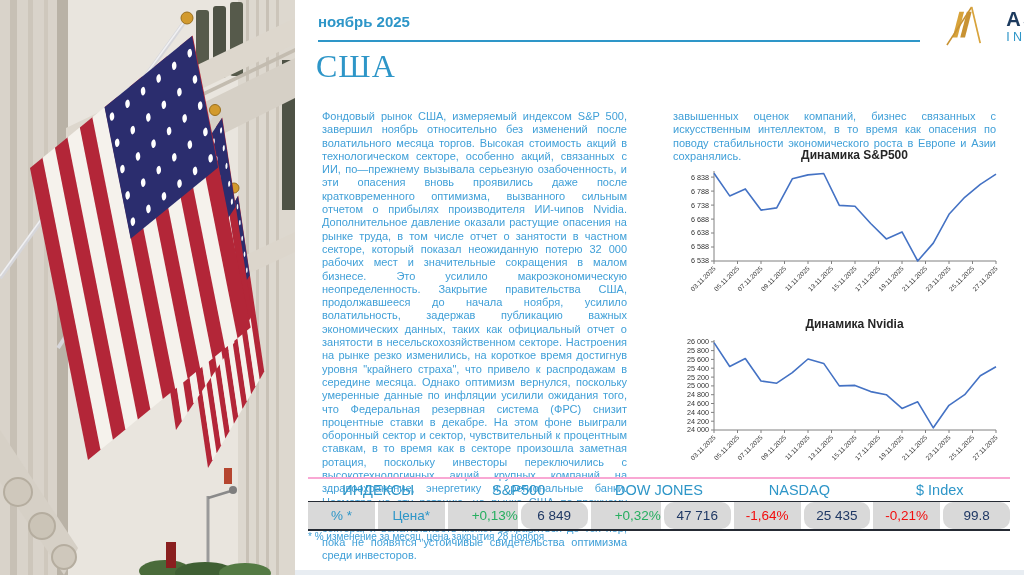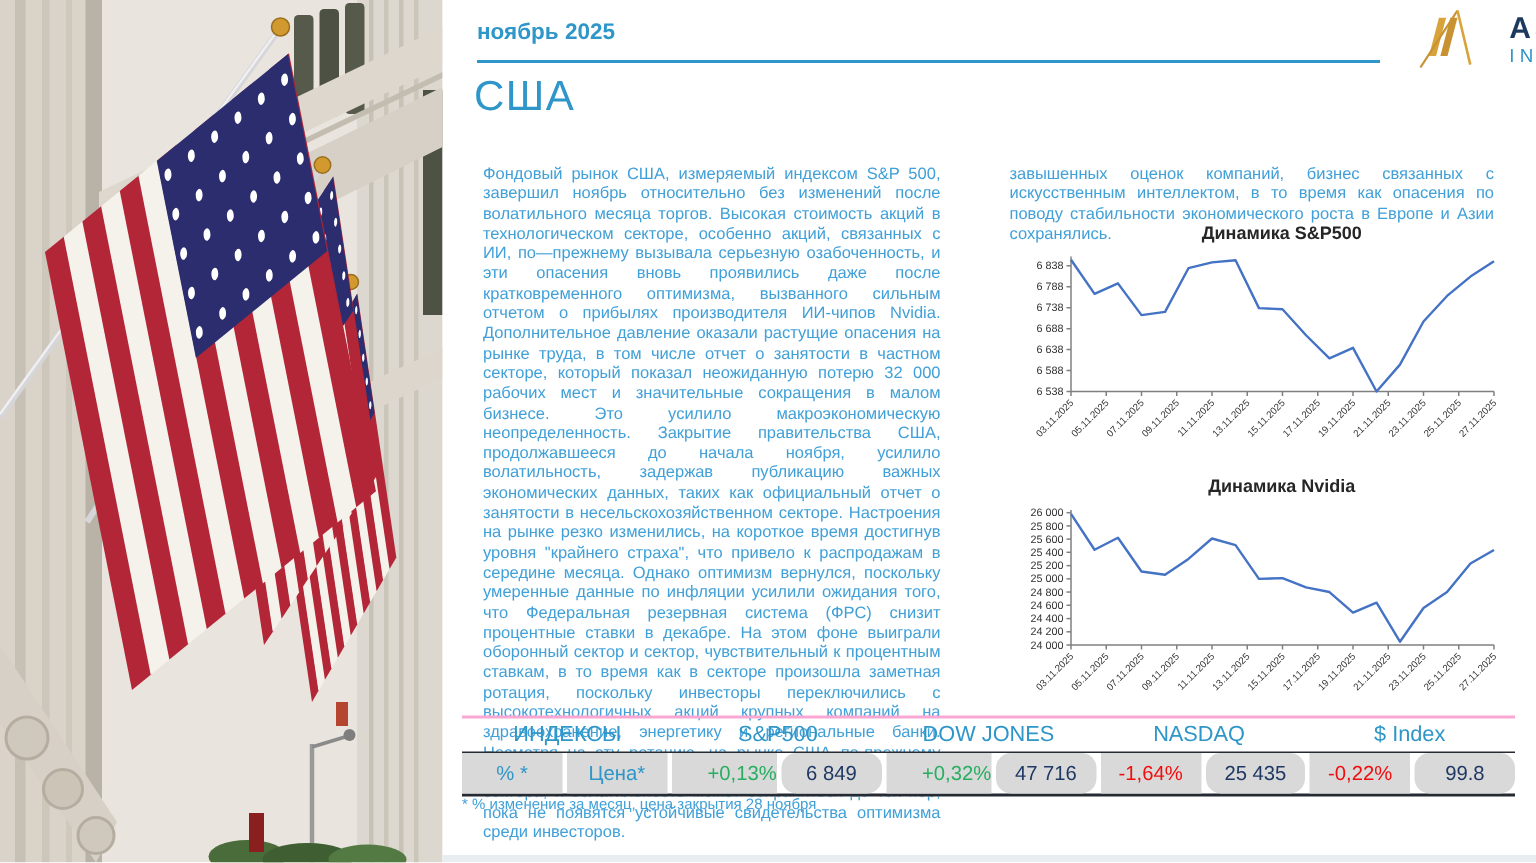--- a/index.html
+++ b/index.html
@@ -8,21 +8,21 @@
   
   #photo{position:absolute;left:0;top:0;width:295px;height:575px;}
   
   #content{position:absolute;left:295px;top:0;width:822px;height:575px;}
   .period{position:absolute;left:23px;top:13px;font-size:15px;font-weight:bold;color:#2E96C8;}
   .rule{position:absolute;left:23px;top:40px;width:602px;height:2px;background:#2E96C8;}
   .logo{position:absolute;right:14px;top:4px;display:flex;align-items:center;gap:22px;}
   .logo-text{display:flex;flex-direction:column;line-height:1;}
   .logo-top{font-size:20px;font-weight:bold;color:#1C3A5E;letter-spacing:2.5px;}
   .logo-bottom{font-size:12.5px;color:#2E96C8;letter-spacing:3.5px;margin-top:2px;}
-  .page-title{position:absolute;left:21px;top:48px;font-size:28px;color:#2E96C8;letter-spacing:1px;}
+  .page-title{position:absolute;left:21px;top:48px;font-size:32px;color:#2E96C8;letter-spacing:1px;font-family:Liberation Serif, serif;}
   .columns{position:absolute;left:13px;top:96px;width:702px;display:flex;gap:18px;
            font-size:11px;line-height:13.3px;text-align:justify;color:#41A0D8;}
   .col1{width:333px;}
   .col2{width:351px;}
   .columns p{margin:14px;}
   .columns p + p{margin-top:5px;}
   .chart-block{position:absolute;width:345px;}
   #chart-block-0{left:363px;top:148px;}
   #chart-block-1{left:363px;top:317px;}
   .chart-title{font-size:12px;font-weight:bold;color:#262626;text-align:center;
@@ -389,21 +389,21 @@
       </div>
       <div class="idx-row">
         <div class="cell c-blue">% *</div>
         <div class="cell c-blue">Цена*</div>
         <div class="cell c-green">+0,13%</div>
         <div class="cell c-navy">6 849</div>
         <div class="cell c-green">+0,32%</div>
         <div class="cell c-navy">47 716</div>
         <div class="cell c-red">-1,64%</div>
         <div class="cell c-navy">25 435</div>
-        <div class="cell c-red">-0,22%</div>
+        <div class="cell c-red">-0,21%</div>
         <div class="cell c-navy">99.8</div>
       </div>
     </div>
 
     <div class="footnote">* % изменение за месяц, цена закрытия 28 ноября</div>
 
     <div class="bottom-strip"></div>
   </div>
 </div>
 

